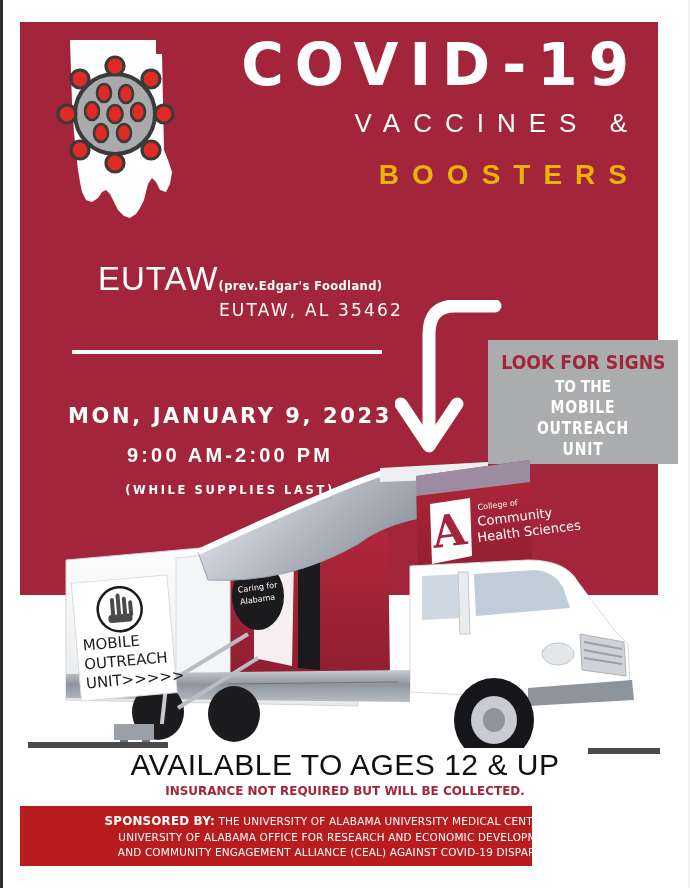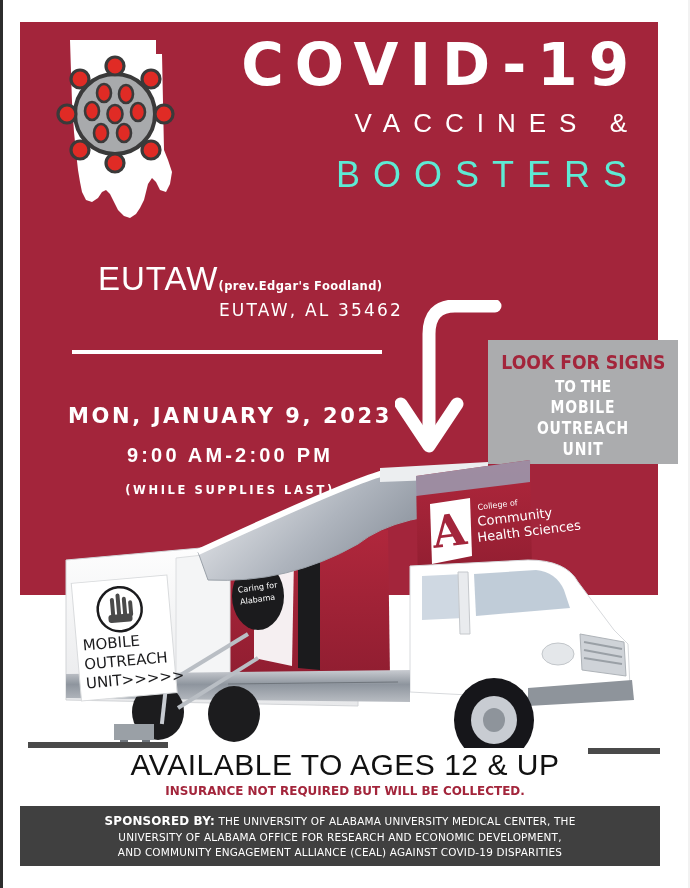--- a/index.html
+++ b/index.html
@@ -78,24 +78,24 @@
     color: #ffffff;
     font-family: "Liberation Sans", sans-serif;
     font-weight: 400;
     font-size: 26px;
     line-height: 54px;
     letter-spacing: 13px;
     margin-left: 12px;
     white-space: nowrap;
   }
   .t-boosters {
-    color: #5eead4;
+    color: #eab308;
     font-family: "Liberation Sans", sans-serif;
-    font-weight: 400;
-    font-size: 36px;
+    font-weight: 700;
+    font-size: 28px;
     line-height: 50px;
     letter-spacing: 13px;
     margin-left: 12px;
     white-space: nowrap;
   }
 
   
   .venue {
     position: absolute;
     left: 78px;
@@ -281,23 +281,23 @@
     color: #A3253B;
     transform: scaleX(0.92);
     white-space: nowrap;
   }
 
   
   .footer {
     position: absolute;
     left: 20px;
     top: 806px;
-    width: 640px;
+    width: 512px;
     height: 60px;
-    background: #404040;
+    background: #b91c1c;
   }
   .footer-text {
     position: absolute;
     left: 0; top: 7px;
     width: 640px;
     text-align: center;
     color: #ffffff;
     font-family: "DejaVu Sans", sans-serif;
     font-size: 11px;
     line-height: 15.5px;

